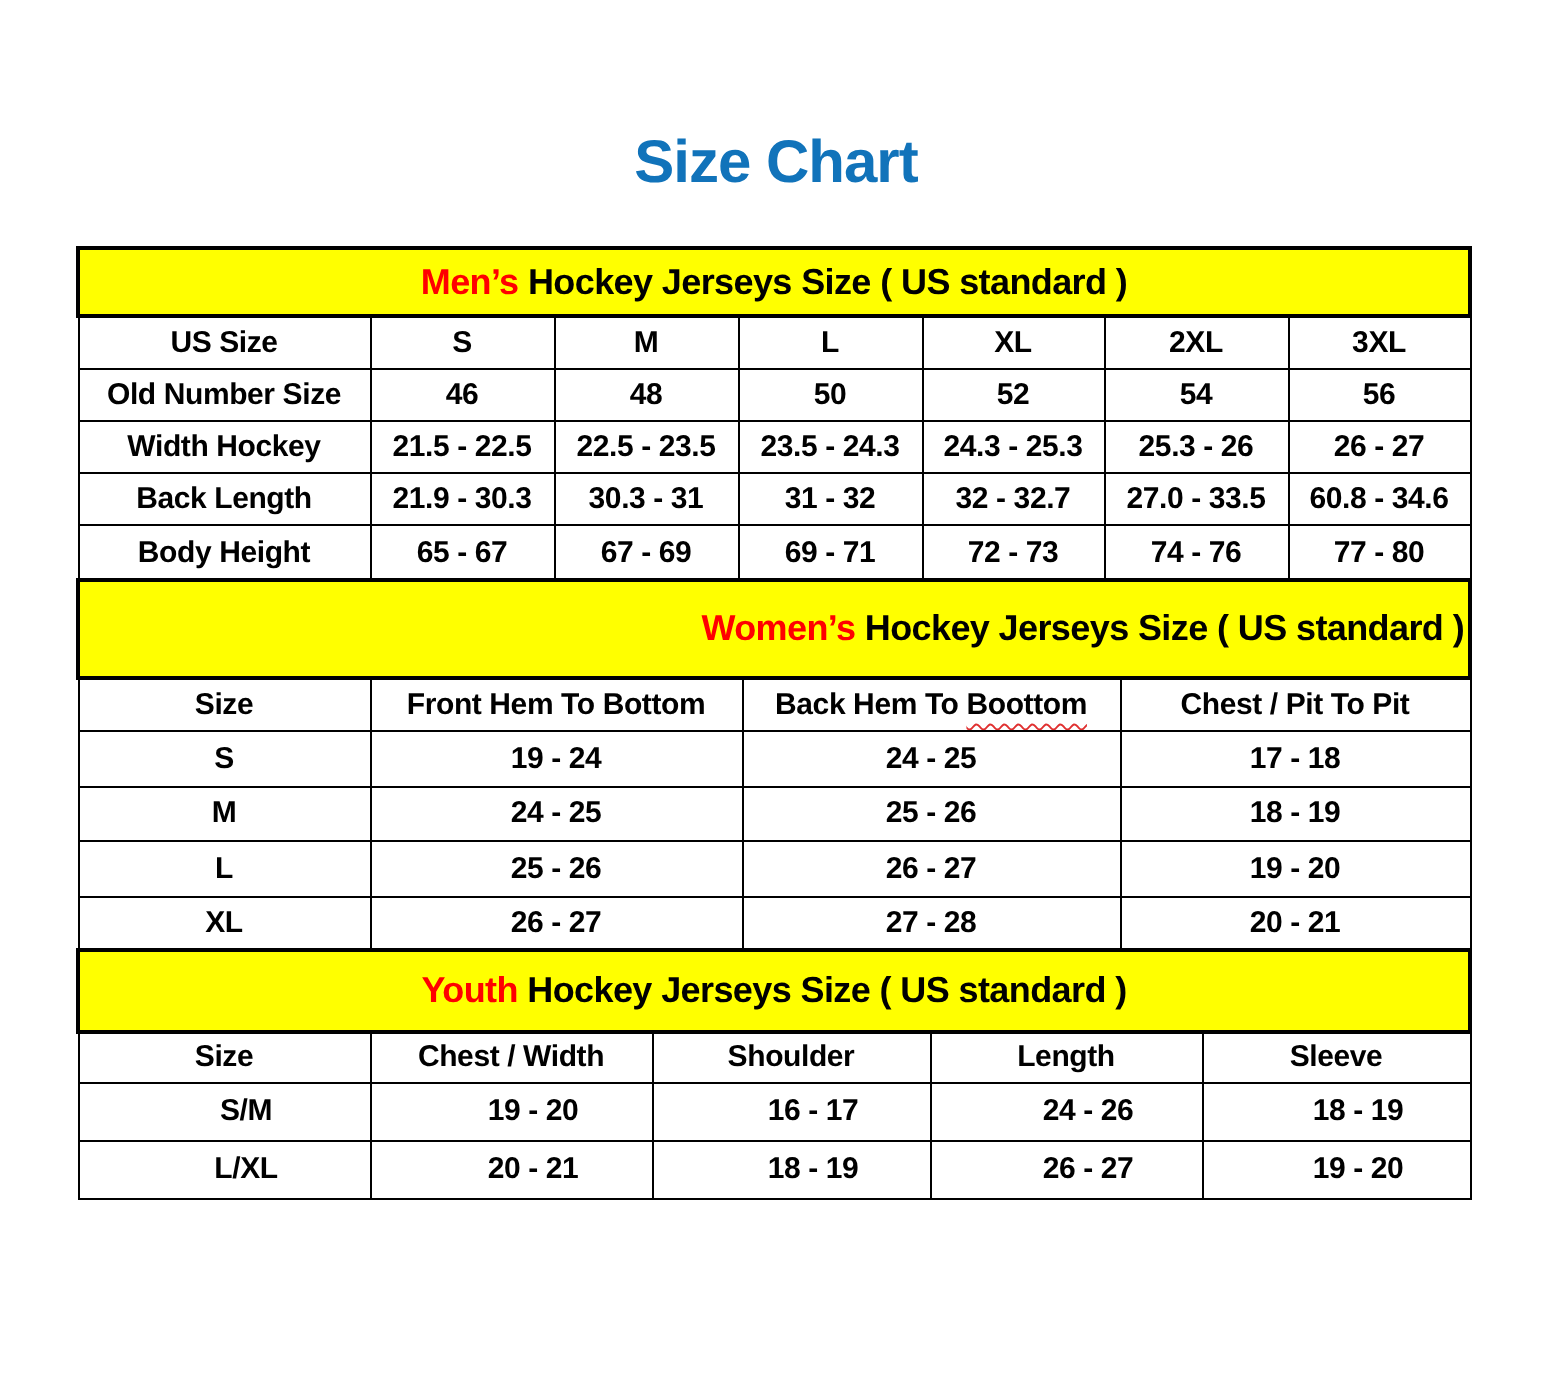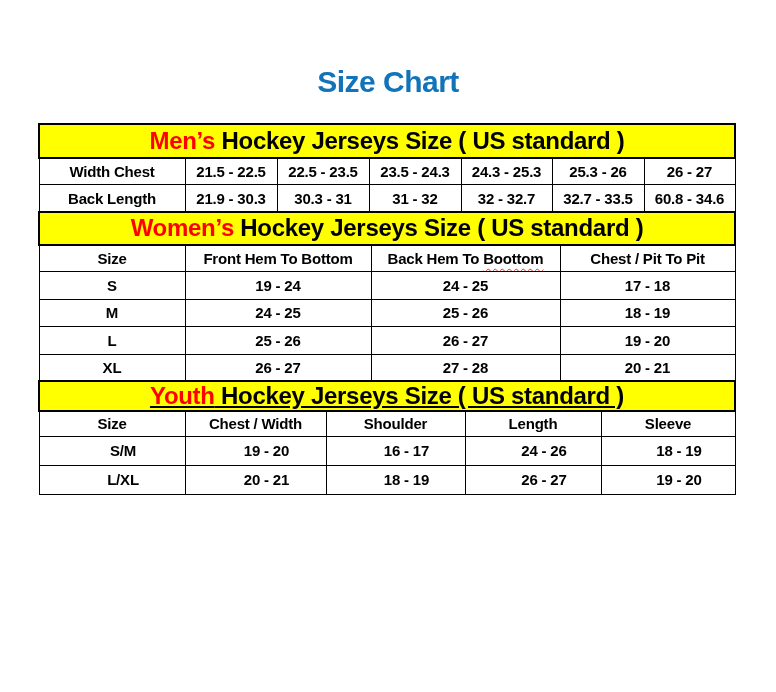--- a/index.html
+++ b/index.html
@@ -48,37 +48,37 @@
     font-weight: bold;
     padding: 0 2px;
     background: #ffffff;
     overflow: hidden;
     white-space: nowrap;
   }
   table.size-table tr.banner-row td {
     background: #FFFF00;
     border: 2px solid #000000;
     height: 34px;
-    font-size: 24px;
+    font-size: 18px;
     letter-spacing: -0.3px;
   }
   .banner-highlight { color: #FF0000; }
 
   table.mens tr.head-row th,
   table.mens tr.data-row th,
   table.mens tr.data-row td { height: 26px; }
   table.mens tr.data-row:last-child th,
   table.mens tr.data-row:last-child td { height: 28px; }
 
   table.womens tr.head-row th { height: 27px; }
   table.womens tr.data-row th,
   table.womens tr.data-row td { height: 27.5px; }
-  table.womens tr.banner-row td { height: 33px; }
-
-  table.youth tr.banner-row td { height: 29px; text-decoration: underline; }
+  table.womens tr.banner-row td { height: 49px; text-align: right; }
+
+  table.youth tr.banner-row td { height: 41px; }
   table.youth tr.head-row th { height: 25px; }
   table.youth tr.data-row th,
   table.youth tr.data-row td { height: 29px; padding-left: 24px; }
 
   .wavy {
     text-decoration: underline;
     text-decoration-style: wavy;
     text-decoration-color: #E03030;
     text-decoration-thickness: 1px;
     text-underline-offset: 4px;
@@ -100,37 +100,64 @@
           <col style="width:92px">
           <col style="width:92px">
         <col style="width:91px">
           <col style="width:92px">
           <col style="width:91px">
       </colgroup>
       <tbody>
           <tr class="banner-row">
         <td colspan="7"><span class="banner-highlight">Men’s</span><span> Hockey Jerseys Size ( US standard )</span></td>
       </tr>
-      <tr class="data-row">
-        <th>Width Chest</th>
+      <tr class="head-row">
+        <th>US Size</th>
+        <th>S</th>
+        <th>M</th>
+        <th>L</th>
+        <th>XL</th>
+        <th>2XL</th>
+        <th>3XL</th>
+      </tr>
+      <tr class="data-row">
+        <th>Old Number Size</th>
+        <td>46</td>
+        <td>48</td>
+        <td>50</td>
+        <td>52</td>
+        <td>54</td>
+        <td>56</td>
+      </tr>
+      <tr class="data-row">
+        <th>Width Hockey</th>
         <td>21.5 - 22.5</td>
         <td>22.5 - 23.5</td>
         <td>23.5 - 24.3</td>
         <td>24.3 - 25.3</td>
         <td>25.3 - 26</td>
         <td>26 - 27</td>
       </tr>
       <tr class="data-row">
         <th>Back Length</th>
         <td>21.9 - 30.3</td>
         <td>30.3 - 31</td>
         <td>31 - 32</td>
         <td>32 - 32.7</td>
-        <td>32.7 - 33.5</td>
+        <td>27.0 - 33.5</td>
         <td>60.8 - 34.6</td>
+      </tr>
+      <tr class="data-row">
+        <th>Body Height</th>
+        <td>65 - 67</td>
+        <td>67 - 69</td>
+        <td>69 - 71</td>
+        <td>72 - 73</td>
+        <td>74 - 76</td>
+        <td>77 - 80</td>
       </tr>
     </tbody>
       </table>
 
     <table class="size-table womens">
       <colgroup>
         <col style="width:146px">
           <col style="width:186px">
           <col style="width:189px">
           <col style="width:175px">

